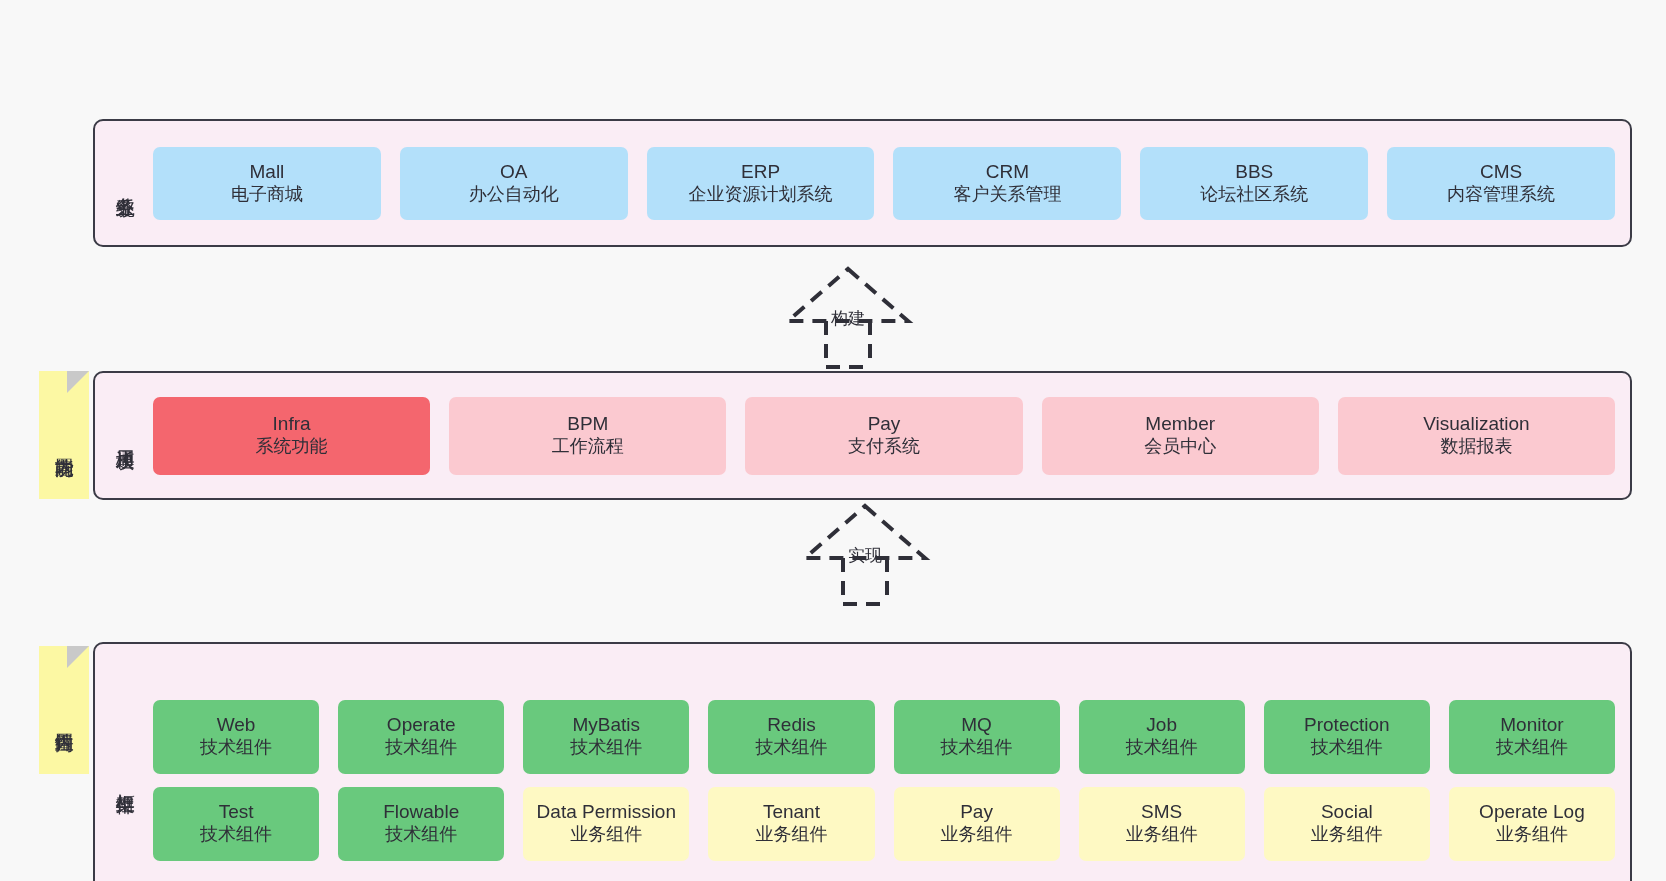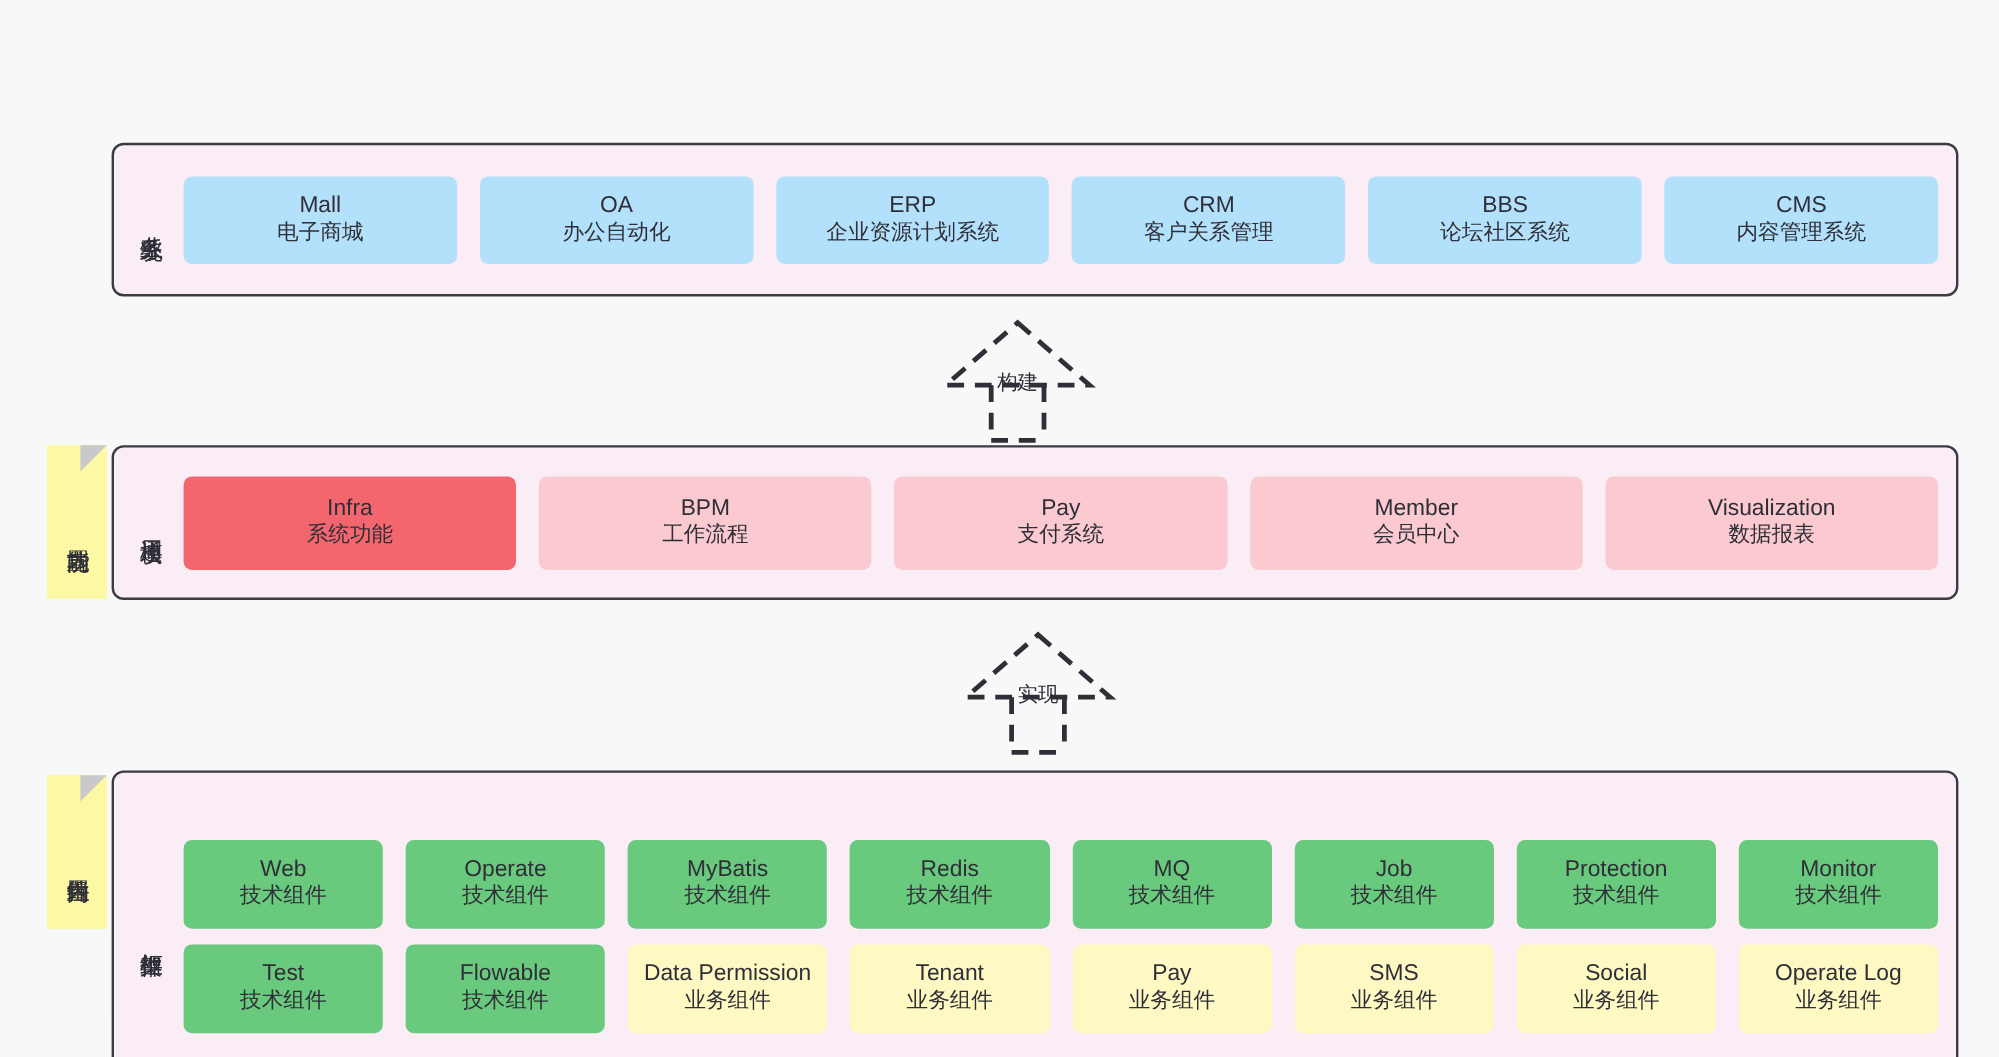--- a/index.html
+++ b/index.html
@@ -100,21 +100,21 @@
     border-style:solid;
     border-color:transparent transparent #c9c9c9 transparent;
     transform:rotate(180deg);
   }
   #sticky-common{left:39px;top:371px;height:128px;}
   #sticky-framework{left:39px;top:646px;height:128px;}
 
   
   .connector{position:absolute;width:200px;height:112px;}
   #connector-build{left:748px;top:247px;margin-top:16px;}
-  #connector-impl{left:765px;top:500px;margin-top:23px;}
+  #connector-impl{left:765px;top:500px;}
   .connector .lbl{
     position:absolute;
     left:50%;
     transform:translateX(-50%);
     top:44px;
     font-size:17px;
     color:#2f2f38;
     background:transparent;
     padding:0 3px;
     white-space:nowrap;

